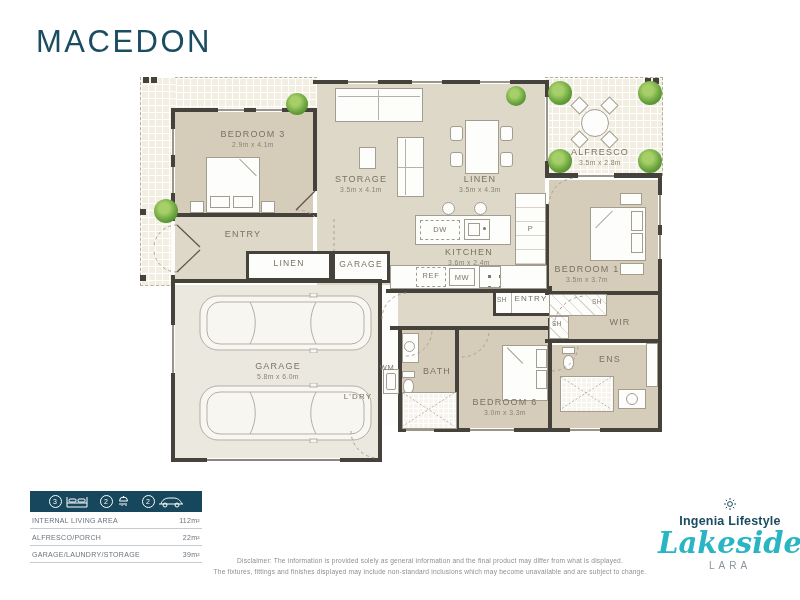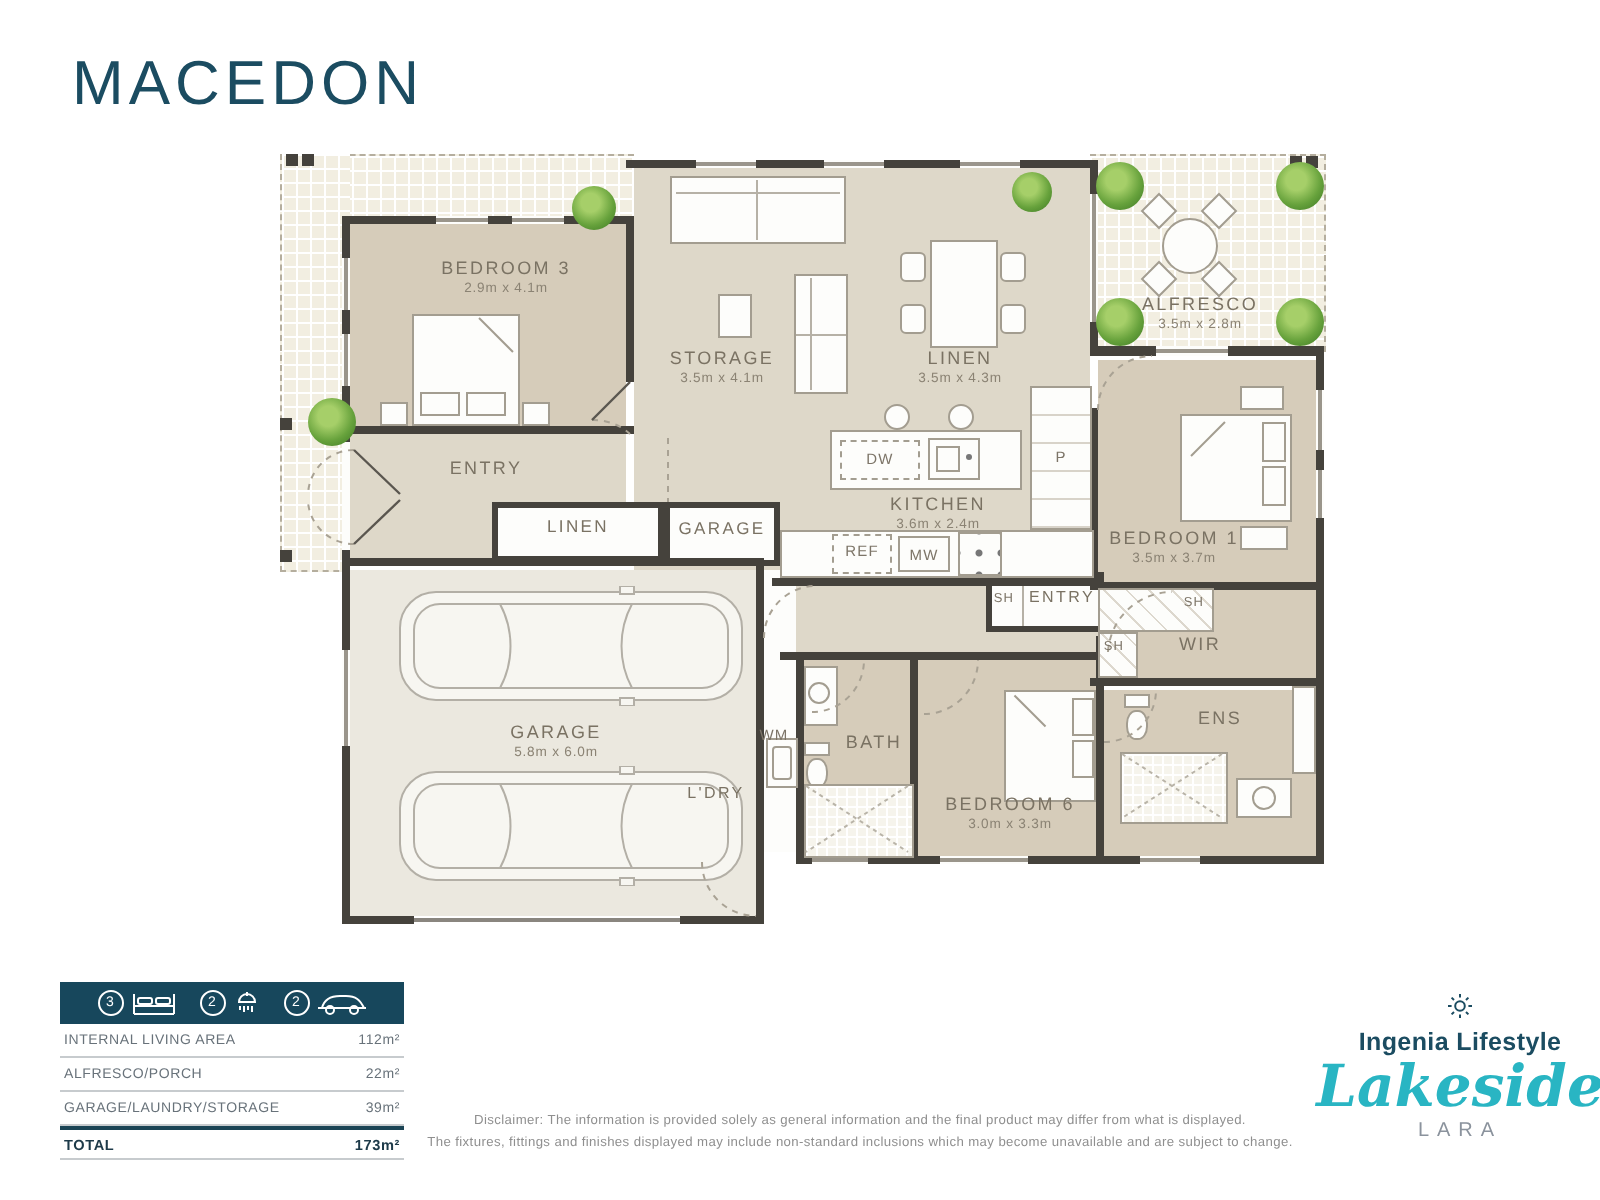--- a/index.html
+++ b/index.html
@@ -275,21 +275,21 @@
     </div>
     <div class="rlabel" style="left:58px;top:155px;width:90px">
       <div class="rname">ENTRY</div>
     </div>
     <div class="rlabel" style="left:108px;top:184px;width:82px">
       <div class="rname" style="font-size:8.5px">LINEN</div>
     </div>
     <div class="rlabel" style="left:194px;top:185px;width:54px">
       <div class="rname" style="font-size:8.5px">GARAGE</div>
     </div>
-    <div class="rlabel" style="left:442px;top:243px;width:36px">
+    <div class="rlabel" style="left:462px;top:243px;width:36px">
       <div class="rname">WIR</div>
     </div>
     <div class="rlabel" style="left:370px;top:220px;width:42px">
       <div class="rname" style="font-size:8px">ENTRY</div>
     </div>
     <div class="rlabel" style="left:448px;top:280px;width:44px">
       <div class="rname">ENS</div>
     </div>
     <div class="rlabel" style="left:275px;top:292px;width:44px">
       <div class="rname">BATH</div>
@@ -344,24 +344,20 @@
       <span>112m²</span>
     </div>
     <div class="srow">
       <span>ALFRESCO/PORCH</span>
       <span>22m²</span>
     </div>
     <div class="srow">
       <span>GARAGE/LAUNDRY/STORAGE</span>
       <span>39m²</span>
     </div>
-    <div class="srow total">
-      <span>TOTAL</span>
-      <span>173m²</span>
-    </div>
   </div>
 
   <div id="disclaimer">
     <div>Disclaimer: The information is provided solely as general information and the final product may differ from what is displayed.</div>
     <div>The fixtures, fittings and finishes displayed may include non-standard inclusions which may become unavailable and are subject to change.</div>
   </div>
 
   <div id="logo">
     <svg width="14" height="13" viewBox="0 0 14 13">
         <g stroke="#1b4c61" fill="none" stroke-width="1">

